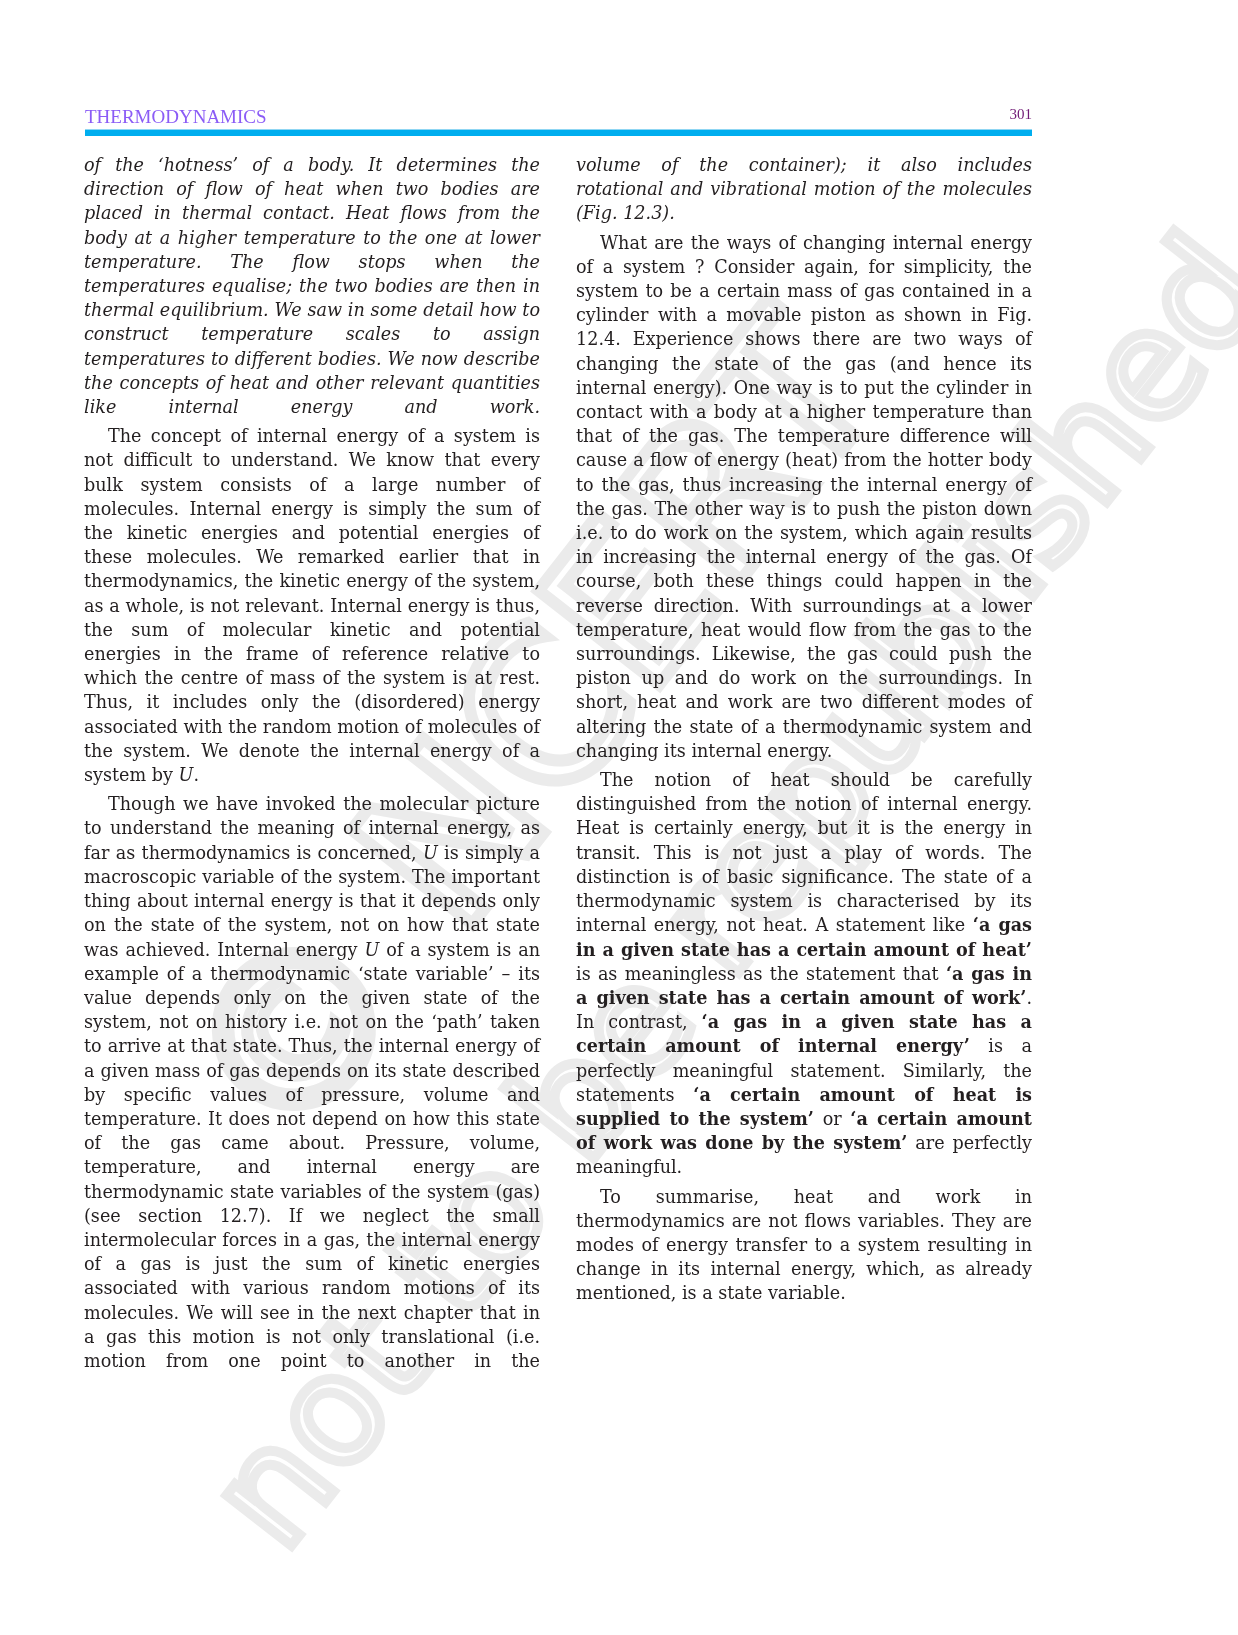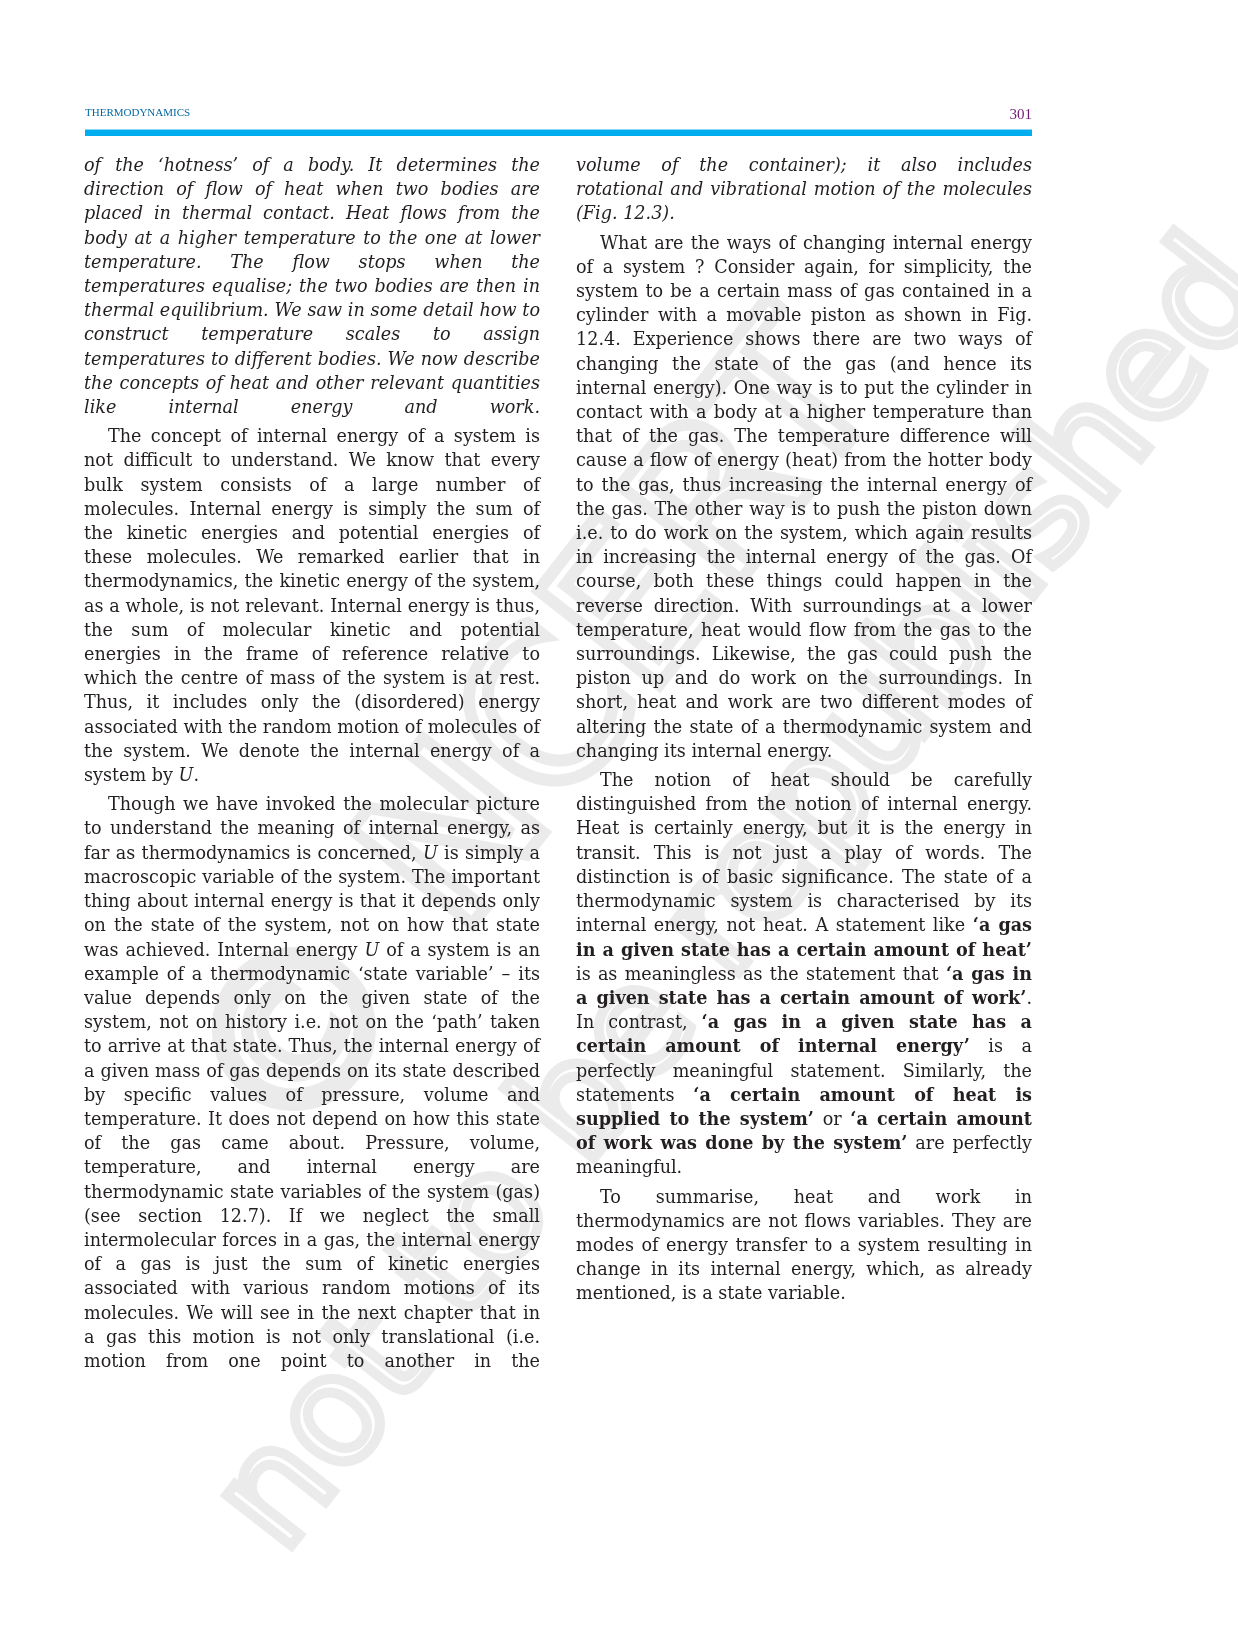--- a/index.html
+++ b/index.html
@@ -20,23 +20,23 @@
     left: 85px;
     top: 106px;
     width: 947px;
     height: 20px;
   }
   .running-title {
     position: absolute;
     left: 0;
     top: 0;
     font-family: "Liberation Serif", "DejaVu Serif", serif;
-    font-size: 11px;
+    font-size: 19px;
     letter-spacing: 0px;
-    color: #0369a1;
+    color: #8b5cf6;
   }
   .page-number {
     position: absolute;
     right: 0;
     top: 0;
     font-family: "Liberation Serif", "DejaVu Serif", serif;
     font-size: 15px;
     color: #701a75;
   }
   .header-rule {

